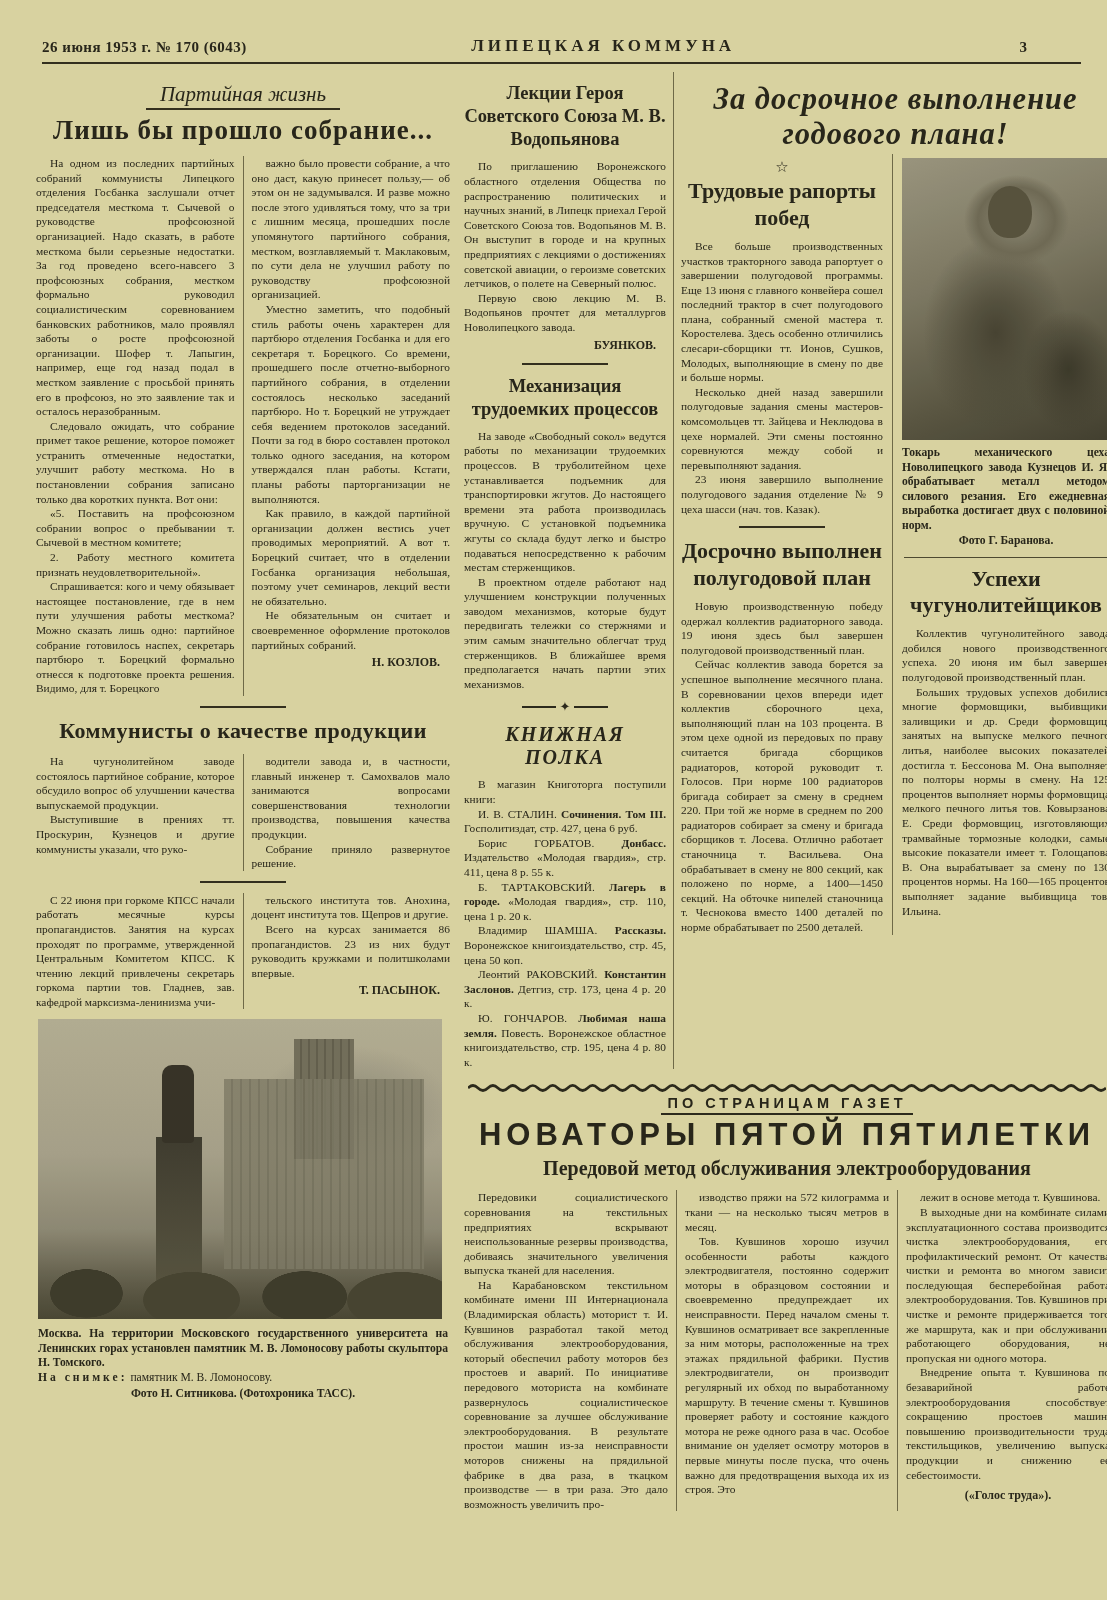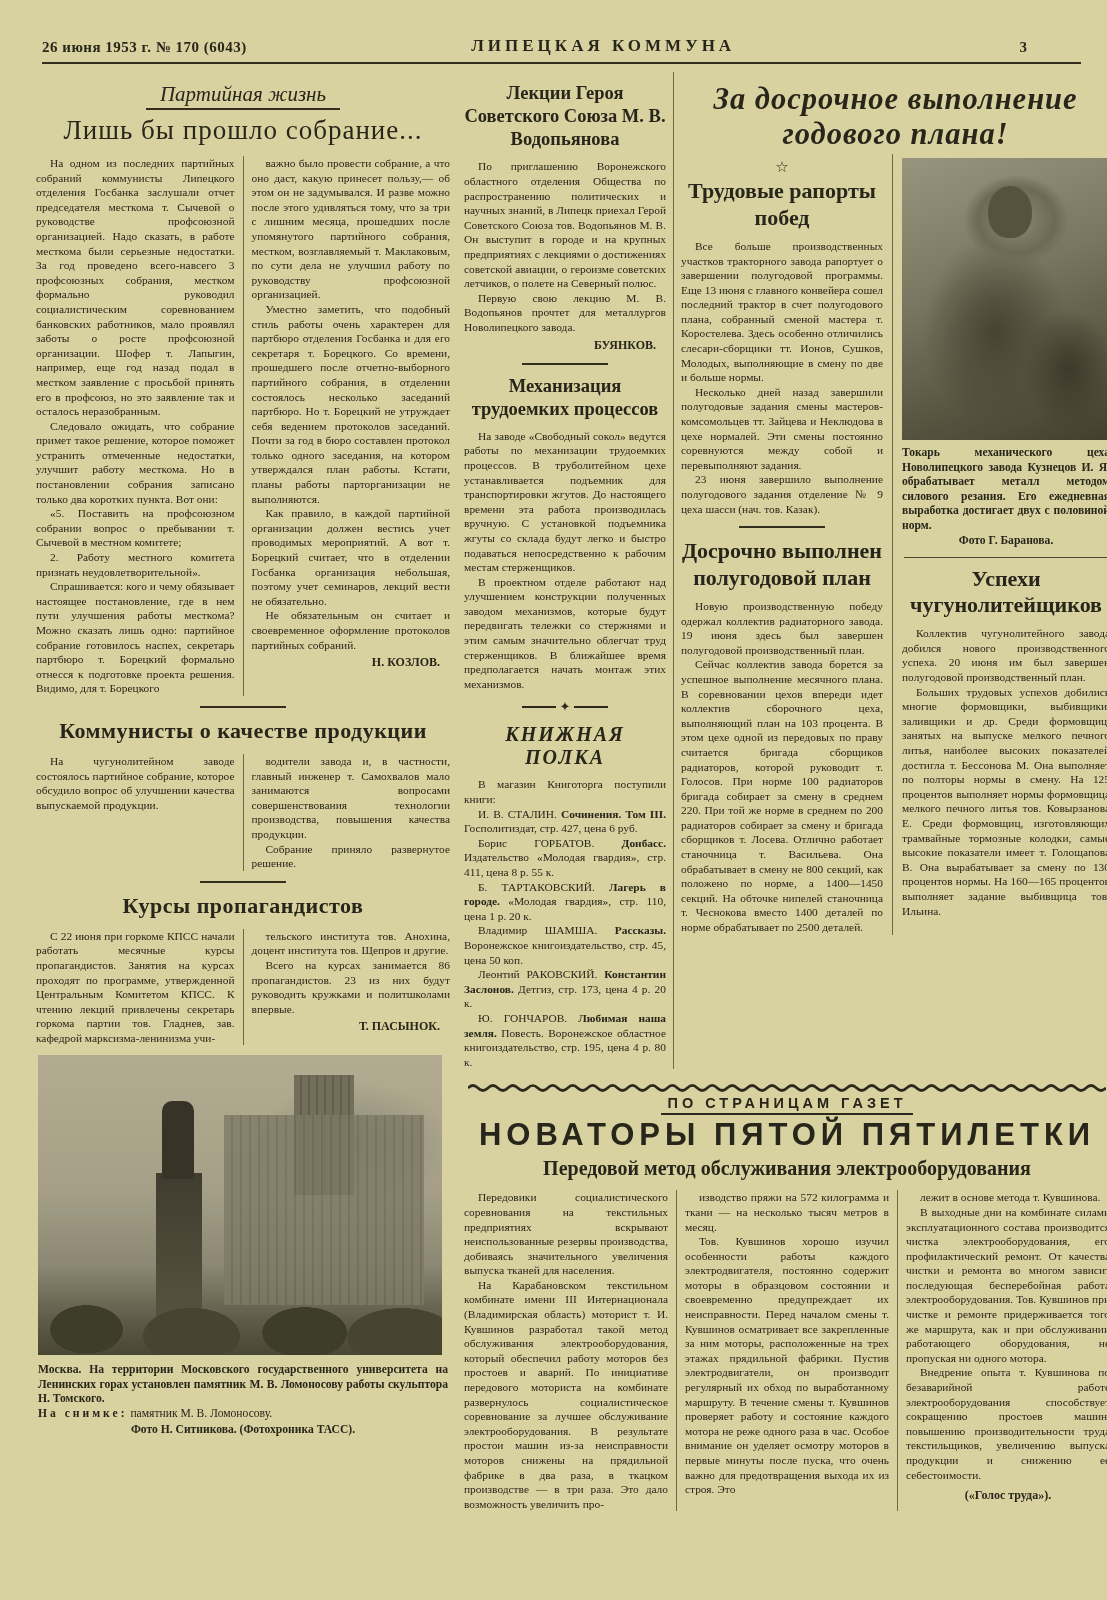--- a/index.html
+++ b/index.html
@@ -24,21 +24,21 @@
   .mid-col{width:202px;flex:none;}
   .right-sec{flex:1;}
   
   p.body{margin:0;font-size:11.4px;line-height:1.28;text-align:justify;text-indent:14px;}
   .byline{font-size:12px;font-weight:bold;text-align:right;padding-right:10px;margin-top:3px;}
   .hrule-short{width:86px;border-bottom:2px solid #332f1e;margin:10px auto;}
   .hrule-long{border-bottom:1px solid #4d4930;margin:8px 2px;}
   
   .kicker-italic{font-style:italic;font-size:21px;text-align:center;margin:10px 0 2px;}
   .kicker-italic span{border-bottom:2px solid #332f1e;padding:0 14px 2px;margin-top:44px;}
-  .headline-xl{font-size:27px;font-weight:normal;text-align:center;margin:8px 0 10px;letter-spacing:1px;}
+  .headline-xl{font-size:27px;font-weight:bold;text-align:center;margin:8px 0 10px;letter-spacing:1px;}
   .two-col{display:flex;}
   .two-col .c{flex:1;}
   .two-col .c + .c{border-left:1px solid #6e6947;padding-left:8px;margin-left:8px;}
   .headline-md{font-size:22px;font-weight:bold;text-align:center;margin:4px 0 10px;letter-spacing:.5px;}
   .headline-sm{font-size:18.5px;font-weight:bold;text-align:center;margin:4px 0 8px;line-height:1.25;}
   
   .photo{position:relative;overflow:hidden;filter:contrast(.95);}
   .photo-moscow{width:404px;height:300px;margin:10px 2px 8px;
     background:
       radial-gradient(140px 90px at 78% 30%, #8e8a76 0%, transparent 70%),
@@ -130,32 +130,32 @@
         </div>
       </div>
 
       <div class="hrule-short"></div>
 
       <div>
         <h2 class="headline-md">Коммунисты о качестве продукции</h2>
         <div class="two-col">
           <div class="c">
             <p class="body">На чугунолитейном заводе состоялось партийное собрание, которое обсудило вопрос об улучшении качества выпускаемой продукции.</p>
+            <p class="body">Выступившие в прениях тт. Проскурин, Кузнецов и другие коммунисты указали, что руко-</p>
           </div>
           <div class="c">
             <p class="body">водители завода и, в частности, главный инженер т. Самохвалов мало занимаются вопросами совершенствования технологии производства, повышения качества продукции.</p>
             <p class="body">Собрание приняло развернутое решение.</p>
           </div>
         </div>
       </div>
 
       <div class="hrule-short"></div>
 
       <div>
-        <h2 class="headline-md">Курсы пропагандистов</h2>
         <div class="two-col">
           <div class="c">
             <p class="body">С 22 июня при горкоме КПСС начали работать месячные курсы пропагандистов. Занятия на курсах проходят по программе, утвержденной Центральным Комитетом КПСС. К чтению лекций привлечены секретарь горкома партии тов. Гладнев, зав. кафедрой марксизма-ленинизма учи-</p>
           </div>
           <div class="c">
             <p class="body">тельского института тов. Анохина, доцент института тов. Щепров и другие.</p>
             <p class="body">Всего на курсах занимается 86 пропагандистов. 23 из них будут руководить кружками и политшколами впервые.</p>
             <div class="byline">Т. ПАСЫНОК.</div>
           </div>
         </div>
@@ -183,21 +183,21 @@
         <section class="mid-col">
           <h2 class="headline-sm" style="margin-top:10px;">Лекции Героя Советского Союза М. В. Водопьянова</h2>
           <p class="body">По приглашению Воронежского областного отделения Общества по распространению политических и научных знаний, в Липецк приехал Герой Советского Союза тов. Водопьянов М. В. Он выступит в городе и на крупных предприятиях с лекциями о достижениях советской авиации, о героизме советских летчиков, о полете на Северный полюс.</p>
           <p class="body">Первую свою лекцию М. В. Водопьянов прочтет для металлургов Новолипецкого завода.</p>
           <div class="byline">БУЯНКОВ.</div>
 
           <div class="hrule-short"></div>
 
           <h2 class="headline-sm">Механизация трудоемких процессов</h2>
           <p class="body">На заводе «Свободный сокол» ведутся работы по механизации трудоемких процессов. В труболитейном цехе устанавливается подъемник для транспортировки жгутов. До настоящего времени эта работа производилась вручную. С установкой подъемника жгуты со склада будут легко и быстро подаваться непосредственно к рабочим местам стерженщиков.</p>
-          <p class="body">В проектном отделе работают над улучшением конструкции полученных заводом механизмов, которые будут передвигать тележки со стержнями и этим самым значительно облегчат труд стерженщиков. В ближайшее время предполагается начать монтаж этих механизмов.</p>
+          <p class="body">В проектном отделе работают над улучшением конструкции полученных заводом механизмов, которые будут передвигать тележки со стержнями и этим самым значительно облегчат труд стерженщиков. В ближайшее время предполагается начать партии этих механизмов.</p>
 
           <div class="ornament">
             <span class="line"></span>
             <span class="dia">✦</span>
             <span class="line"></span>
           </div>
 
           <h2 class="book-head">КНИЖНАЯ ПОЛКА</h2>
           <p class="body">В магазин Книготорга поступили книги:</p>
           <p class="body book-item"><span>И. В. СТАЛИН. </span><b>Сочинения. Том III.</b><span> Госполитиздат, стр. 427, цена 6 руб.</span></p>

